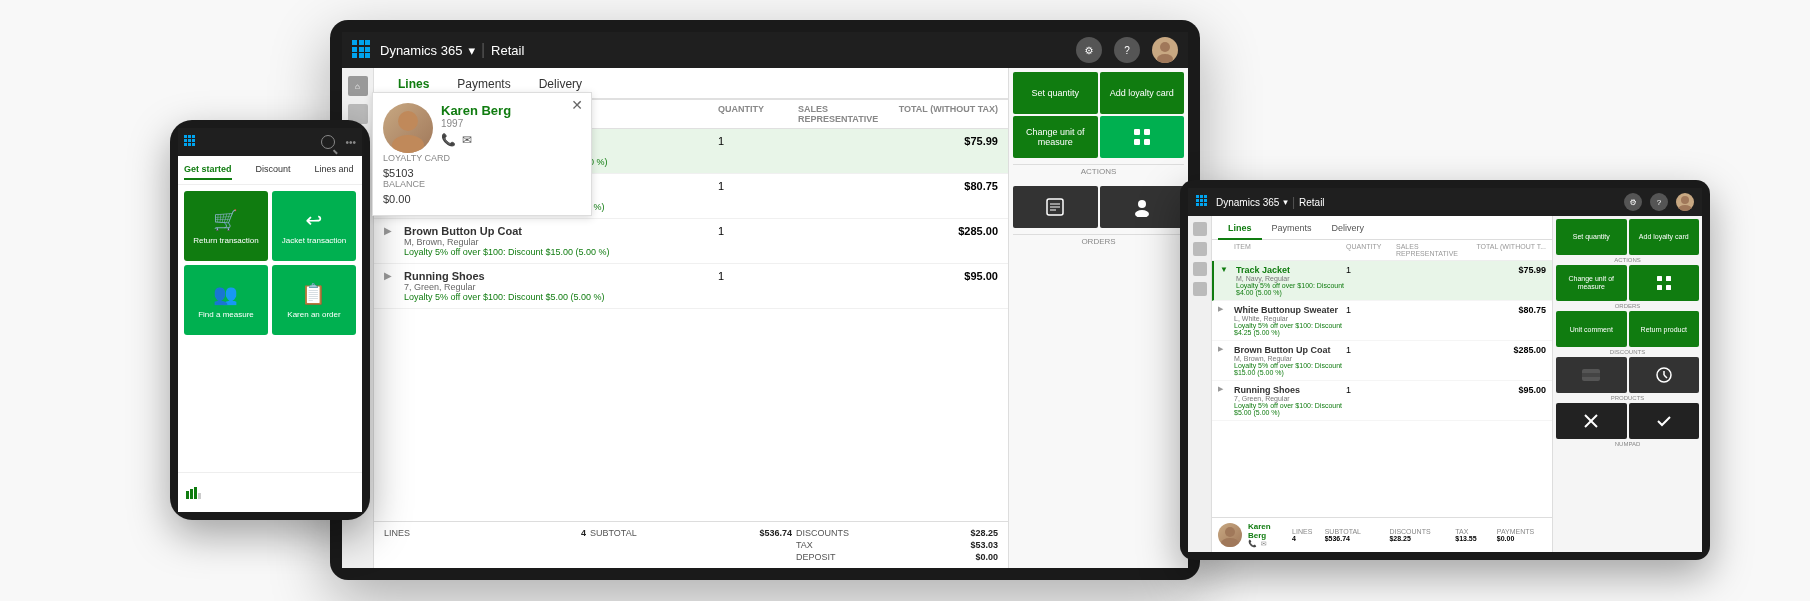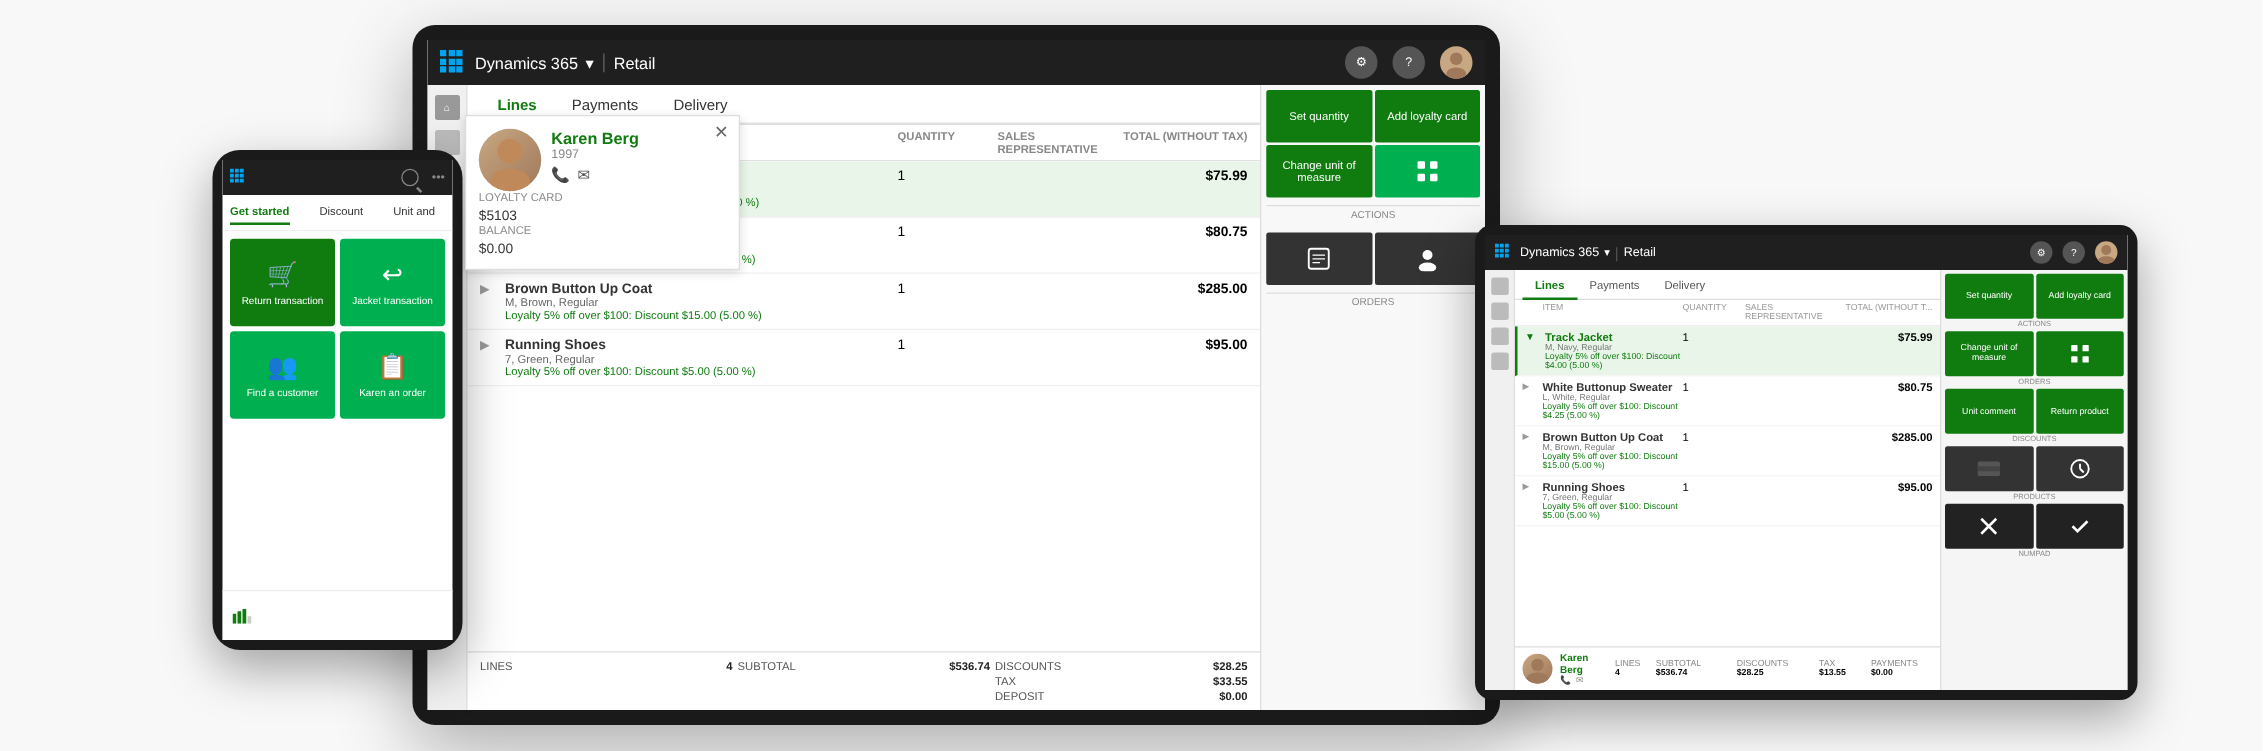--- a/index.html
+++ b/index.html
@@ -748,21 +748,21 @@
             <span>SUBTOTAL</span>
             <span class="val">$536.74</span>
           </div>
           <div style="display:flex;flex-direction:column;gap:2px;">
             <div class="pos-footer-item">
               <span>DISCOUNTS</span>
               <span class="val">$28.25</span>
             </div>
             <div class="pos-footer-item">
               <span>TAX</span>
-              <span class="val">$33.55</span>
+              <span class="val">$53.03</span>
             </div>
             <div class="pos-footer-item">
               <span>DEPOSIT</span>
               <span class="val">$0.00</span>
             </div>
           </div>
         </div>
       </div>
 
       <div class="customer-panel">
@@ -849,34 +849,34 @@
         <span></span>
           <span></span>
           <span></span>
       </div>
       <div class="phone-search" style="margin-left:auto;"></div>
       <span style="color:#888; font-size:10px; margin-left:6px;">•••</span>
     </div>
     <div class="phone-menu">
       <span class="tab active">Get started</span>
       <span class="tab">Discount</span>
-      <span class="tab">Unit and</span>
+      <span class="tab">Lines and</span>
     </div>
     <div class="phone-grid">
       <div class="phone-tile">
         <span class="tile-icon">🛒</span>
         <span>Return transaction</span>
       </div>
       <div class="phone-tile lighter">
         <span class="tile-icon">↩</span>
         <span>Jacket transaction</span>
       </div>
       <div class="phone-tile" style="background:#00b050;">
         <span class="tile-icon">👥</span>
-        <span>Find a customer</span>
+        <span>Find a measure</span>
       </div>
       <div class="phone-tile" style="background:#00b050;">
         <span class="tile-icon">📋</span>
         <span>Karen an order</span>
       </div>
     </div>
     <div class="phone-footer-bar">
       <svg width="16" height="12" viewBox="0 0 16 12">
           <rect x="0" y="4" width="3" height="8" fill="#107c10"></rect>
           <rect x="4" y="2" width="3" height="10" fill="#107c10"></rect>

